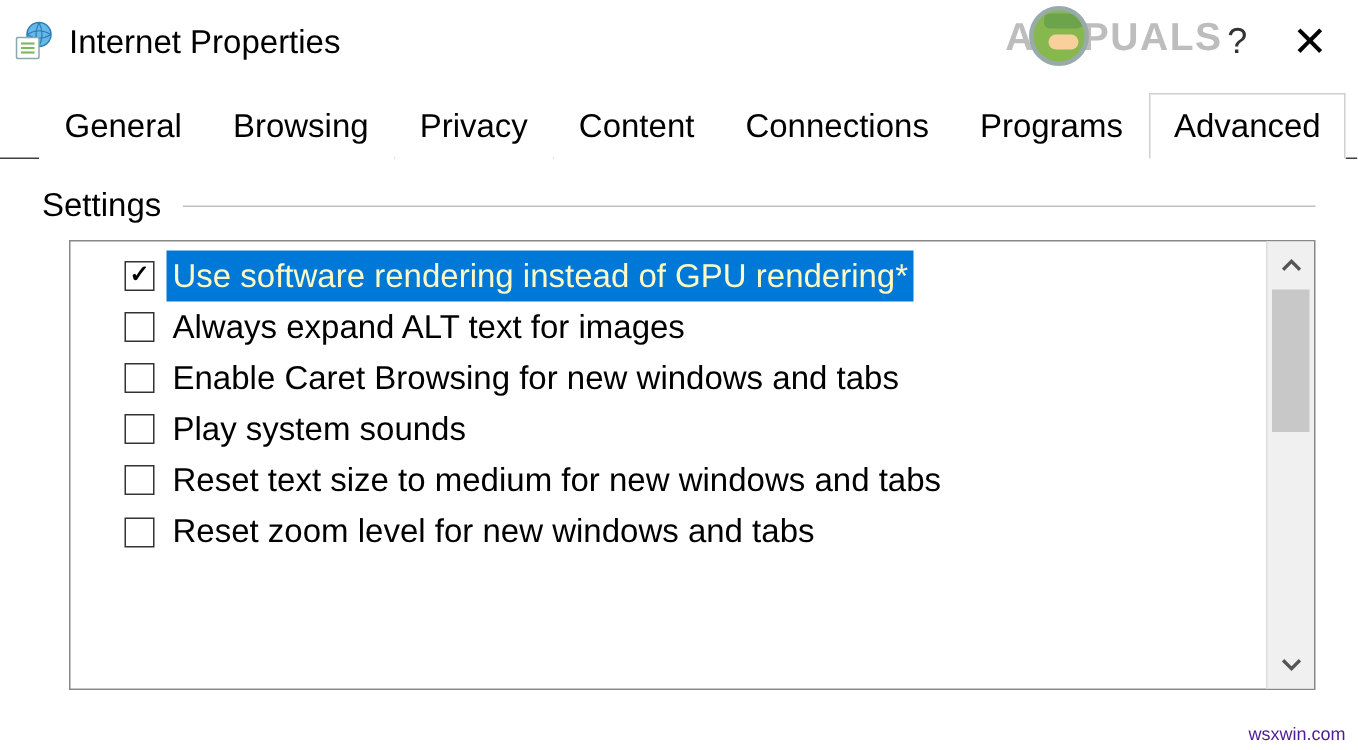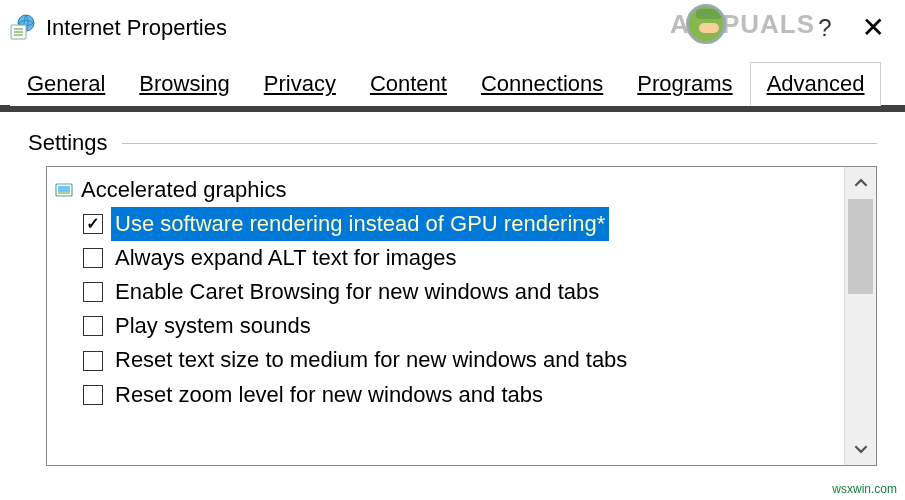--- a/index.html
+++ b/index.html
@@ -11,21 +11,21 @@
 .titlebar .title { font-size: 22px; color: #000; font-weight: 400; }
 .titlebar .win-controls { margin-left: auto; display: flex; align-items: center; gap: 30px; padding-right: 12px; }
 .help-icon { font-size: 24px; color: #333; }
 .close-icon { font-size: 28px; color: #000; font-weight: 300; }
 
 .watermark { position: absolute; top: 4px; right: 90px; font-size: 26px; font-weight: 800; color: #bdbdbd; letter-spacing: 1px; display:flex; align-items:center; pointer-events:none; }
 .watermark .avatar { width:40px; height:40px; border-radius:50%; background:#86b84e; position:relative; margin: 0 -4px; border: 3px solid #9aa; overflow:hidden; }
 .watermark .avatar::before { content:""; position:absolute; width:20px; height:10px; background:#f9cf9c; top:16px; left:10px; border-radius:8px; }
 .watermark .avatar::after { content:""; position:absolute; width:26px; height:10px; background:#6da34a; top:2px; left:7px; border-radius:4px; }
 
-.tabstrip { display: flex; border-bottom: 7px solid #404040; padding-left: 10px; margin-top: 6px; text-decoration: underline; }
+.tabstrip { display: flex; border-bottom: 1px solid #404040; padding-left: 26px; margin-top: 6px; }
 .tab { padding: 8px 16px; font-size: 22px; color: #000; border: 1px solid transparent; border-bottom: none; cursor: pointer; position: relative; top: 1px; background: #fff; }
 .tab.active { border-color: #d0d0d0; border-bottom: 1px solid #fff; }
 
 .body { padding: 18px 28px 0 28px; }
 .section-header { display: flex; align-items: center; margin-bottom: 10px; }
 .section-header .label { font-size: 22px; color: #000; margin-right: 14px; }
 .section-header .rule { flex: 1; height: 1px; background: #c0c0c0; }
 
 .listbox { border: 1px solid #888; height: 300px; display: flex; margin-left: 18px; }
 .list-content { flex: 1; padding: 6px 2px; overflow: hidden; font-size: 22px; line-height: 1.55; }
@@ -36,21 +36,21 @@
 .item .cb.checked::after { content:"✓"; font-size:16px; line-height:1; color:#000; font-weight:bold; }
 .item .lbl { padding: 0 4px; white-space: nowrap; }
 .item.selected .lbl { background: #0078d7; color: #fef9c3; }
 
 .scrollbar { width: 32px; border-left: 1px solid #ddd; display: flex; flex-direction: column; background: #f0f0f0; }
 .scroll-btn { height: 32px; display: flex; align-items: center; justify-content: center; color: #555; }
 .scroll-btn svg { width: 14px; height: 14px; }
 .scroll-track { flex: 1; position: relative; }
 .scroll-thumb { position: absolute; left: 3px; right: 3px; top: 0; height: 95px; background: #c8c8c8; }
 
-.footer { position:absolute; bottom:4px; right:8px; font-size:12px; color:#15803d; }
+.footer { position:absolute; bottom:4px; right:8px; font-size:12px; color:#4c1d95; }
 </style>
 </head>
 <body>
 
 <div class="titlebar">
   <span class="app-icon">
     <svg viewBox="0 0 28 28">
       <circle cx="18" cy="9" r="8" fill="#65b8e8" stroke="#2d7fb3" stroke-width="1"></circle>
       <path d="M10 9 Q18 4 26 9 M10 9 Q18 14 26 9 M18 1 Q14 9 18 17 M18 1 Q22 9 18 17" stroke="#2d7fb3" stroke-width="0.8" fill="none"></path>
       <rect x="3" y="11" width="15" height="14" rx="1" fill="#fff" stroke="#8aa" stroke-width="1"></rect>
@@ -84,30 +84,20 @@
 
 <div class="body">
   <div class="section-header">
     <span class="label">Settings</span>
     <span class="rule"></span>
   </div>
 
   <div class="listbox">
     <div class="list-content">
 
-      <div class="group">
-        <span class="grp-icon">
-          <svg viewBox="0 0 18 18">
-              <rect x="1" y="3" width="16" height="12" rx="1" fill="#fff" stroke="#5a8" stroke-width="1.2"></rect>
-              <rect x="3" y="5" width="12" height="6" fill="#74c0fc"></rect>
-              <rect x="3" y="11" width="12" height="2" fill="#aed581"></rect>
-            </svg>
-        </span>
-        <span>Accelerated graphics</span>
-      </div>
 
       <div class="item selected">
         <span class="cb checked"></span>
         <span class="lbl">Use software rendering instead of GPU rendering*</span>
       </div>
 
 
       <div class="item">
         <span class="cb"></span>
         <span class="lbl">Always expand ALT text for images</span>

